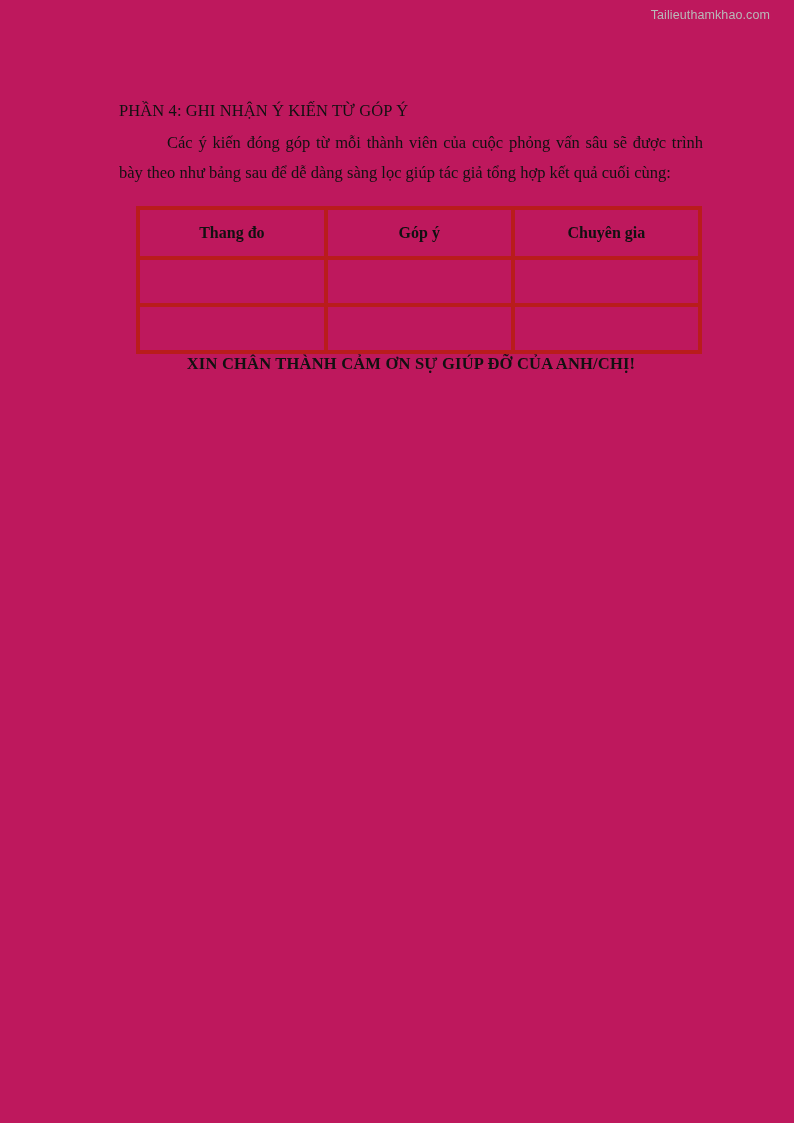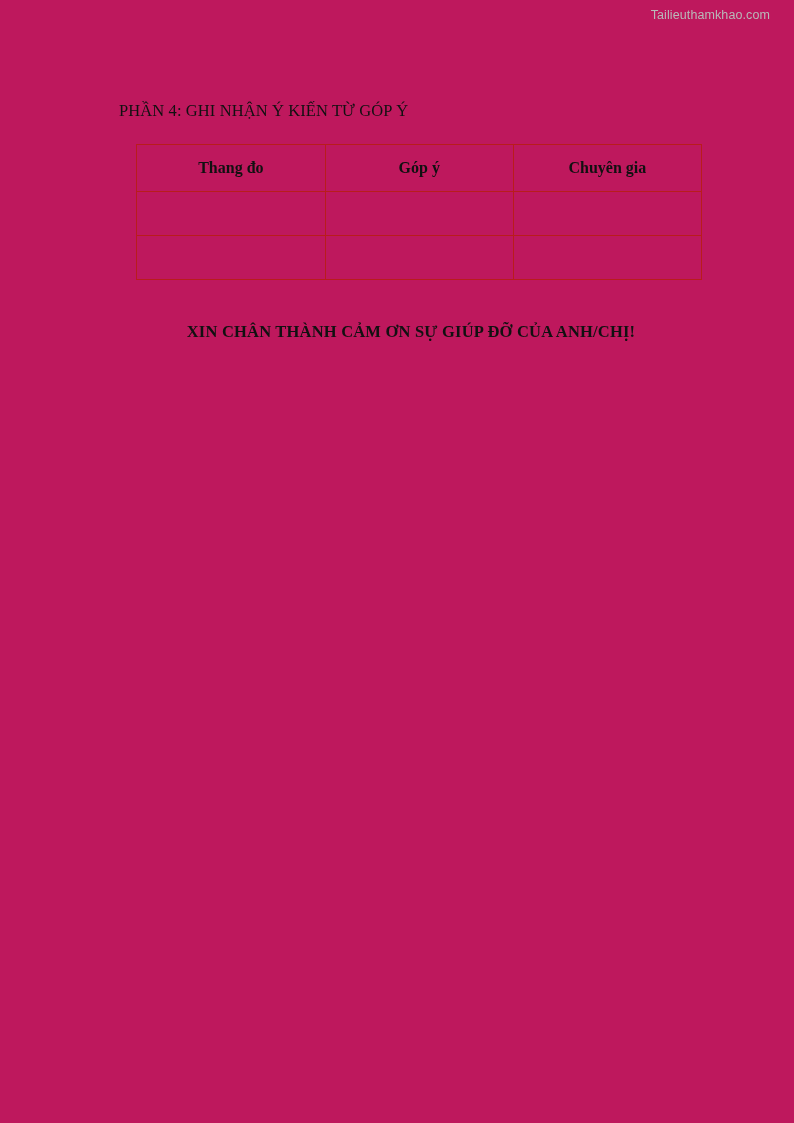--- a/index.html
+++ b/index.html
@@ -65,56 +65,56 @@
     margin-top: 4px;
   }
   table.opinion-table {
     border-collapse: collapse;
     margin: 18px 0 0 17px;
     width: 566px;
     table-layout: fixed;
   }
   table.opinion-table th,
   table.opinion-table td {
-    border: 1px solid #b91c1c;
+    border: 4px solid #b91c1c;
     height: 40px;
     font-size: 16px;
     color: #111111;
   }
   table.opinion-table th {
     font-weight: bold;
     text-align: center;
     vertical-align: middle;
     height: 44px;
   }
   table.opinion-table td {
     height: 41px;
   }
   .thanks {
     text-align: center;
     font-size: 16.5px;
     font-weight: bold;
-    margin-top: 42px;
     letter-spacing: 0.2px;
     color: #111111;
   }
 </style>
 </head>
 <body>
 
 <div class="page">
 
   <div class="watermark">Tailieuthamkhao.com</div>
 
   <div class="content">
 
 
 
     <h2 class="section-heading">PHẦN 4: GHI NHẬN Ý KIẾN TỪ GÓP Ý</h2>
 
+    <p class="para intro"><span class="indent"></span><span>Các ý kiến đóng góp từ mỗi thành viên của cuộc phỏng vấn sâu sẽ được trình bày theo như bảng sau để dễ dàng sàng lọc giúp tác giả tổng hợp kết quả cuối cùng:</span></p>
 
     <table class="opinion-table">
       <colgroup>
         <col style="width:33.4%">
         <col style="width:33.3%">
         <col style="width:33.3%">
       </colgroup>
       <thead>
         <tr>
           <th>Thang đo</th>

